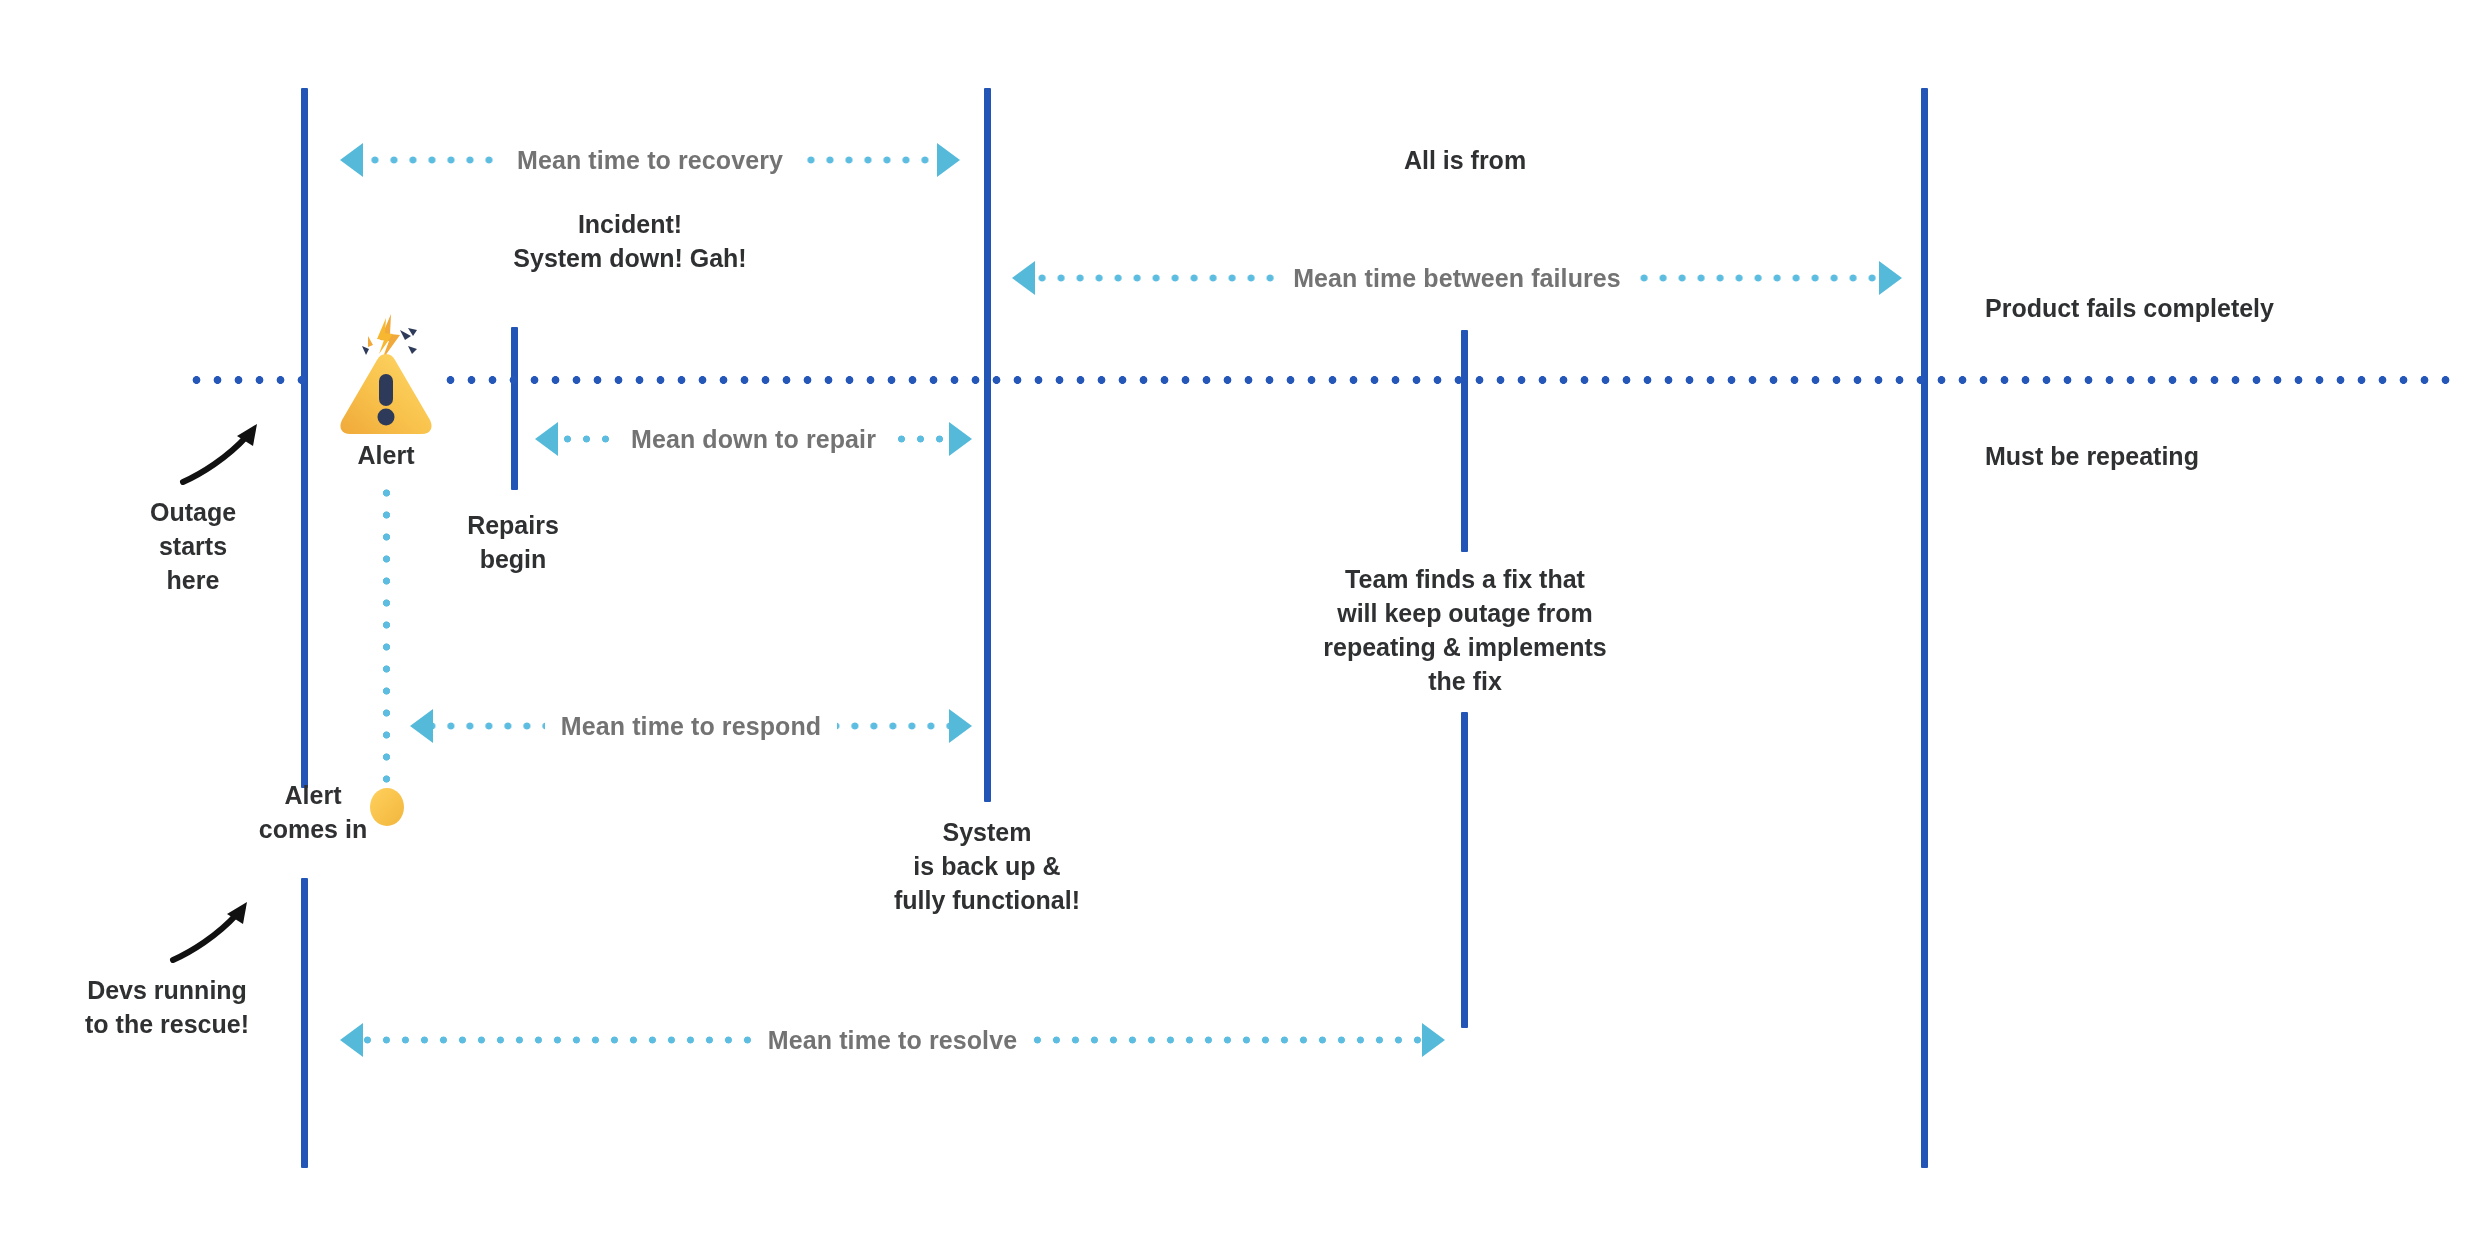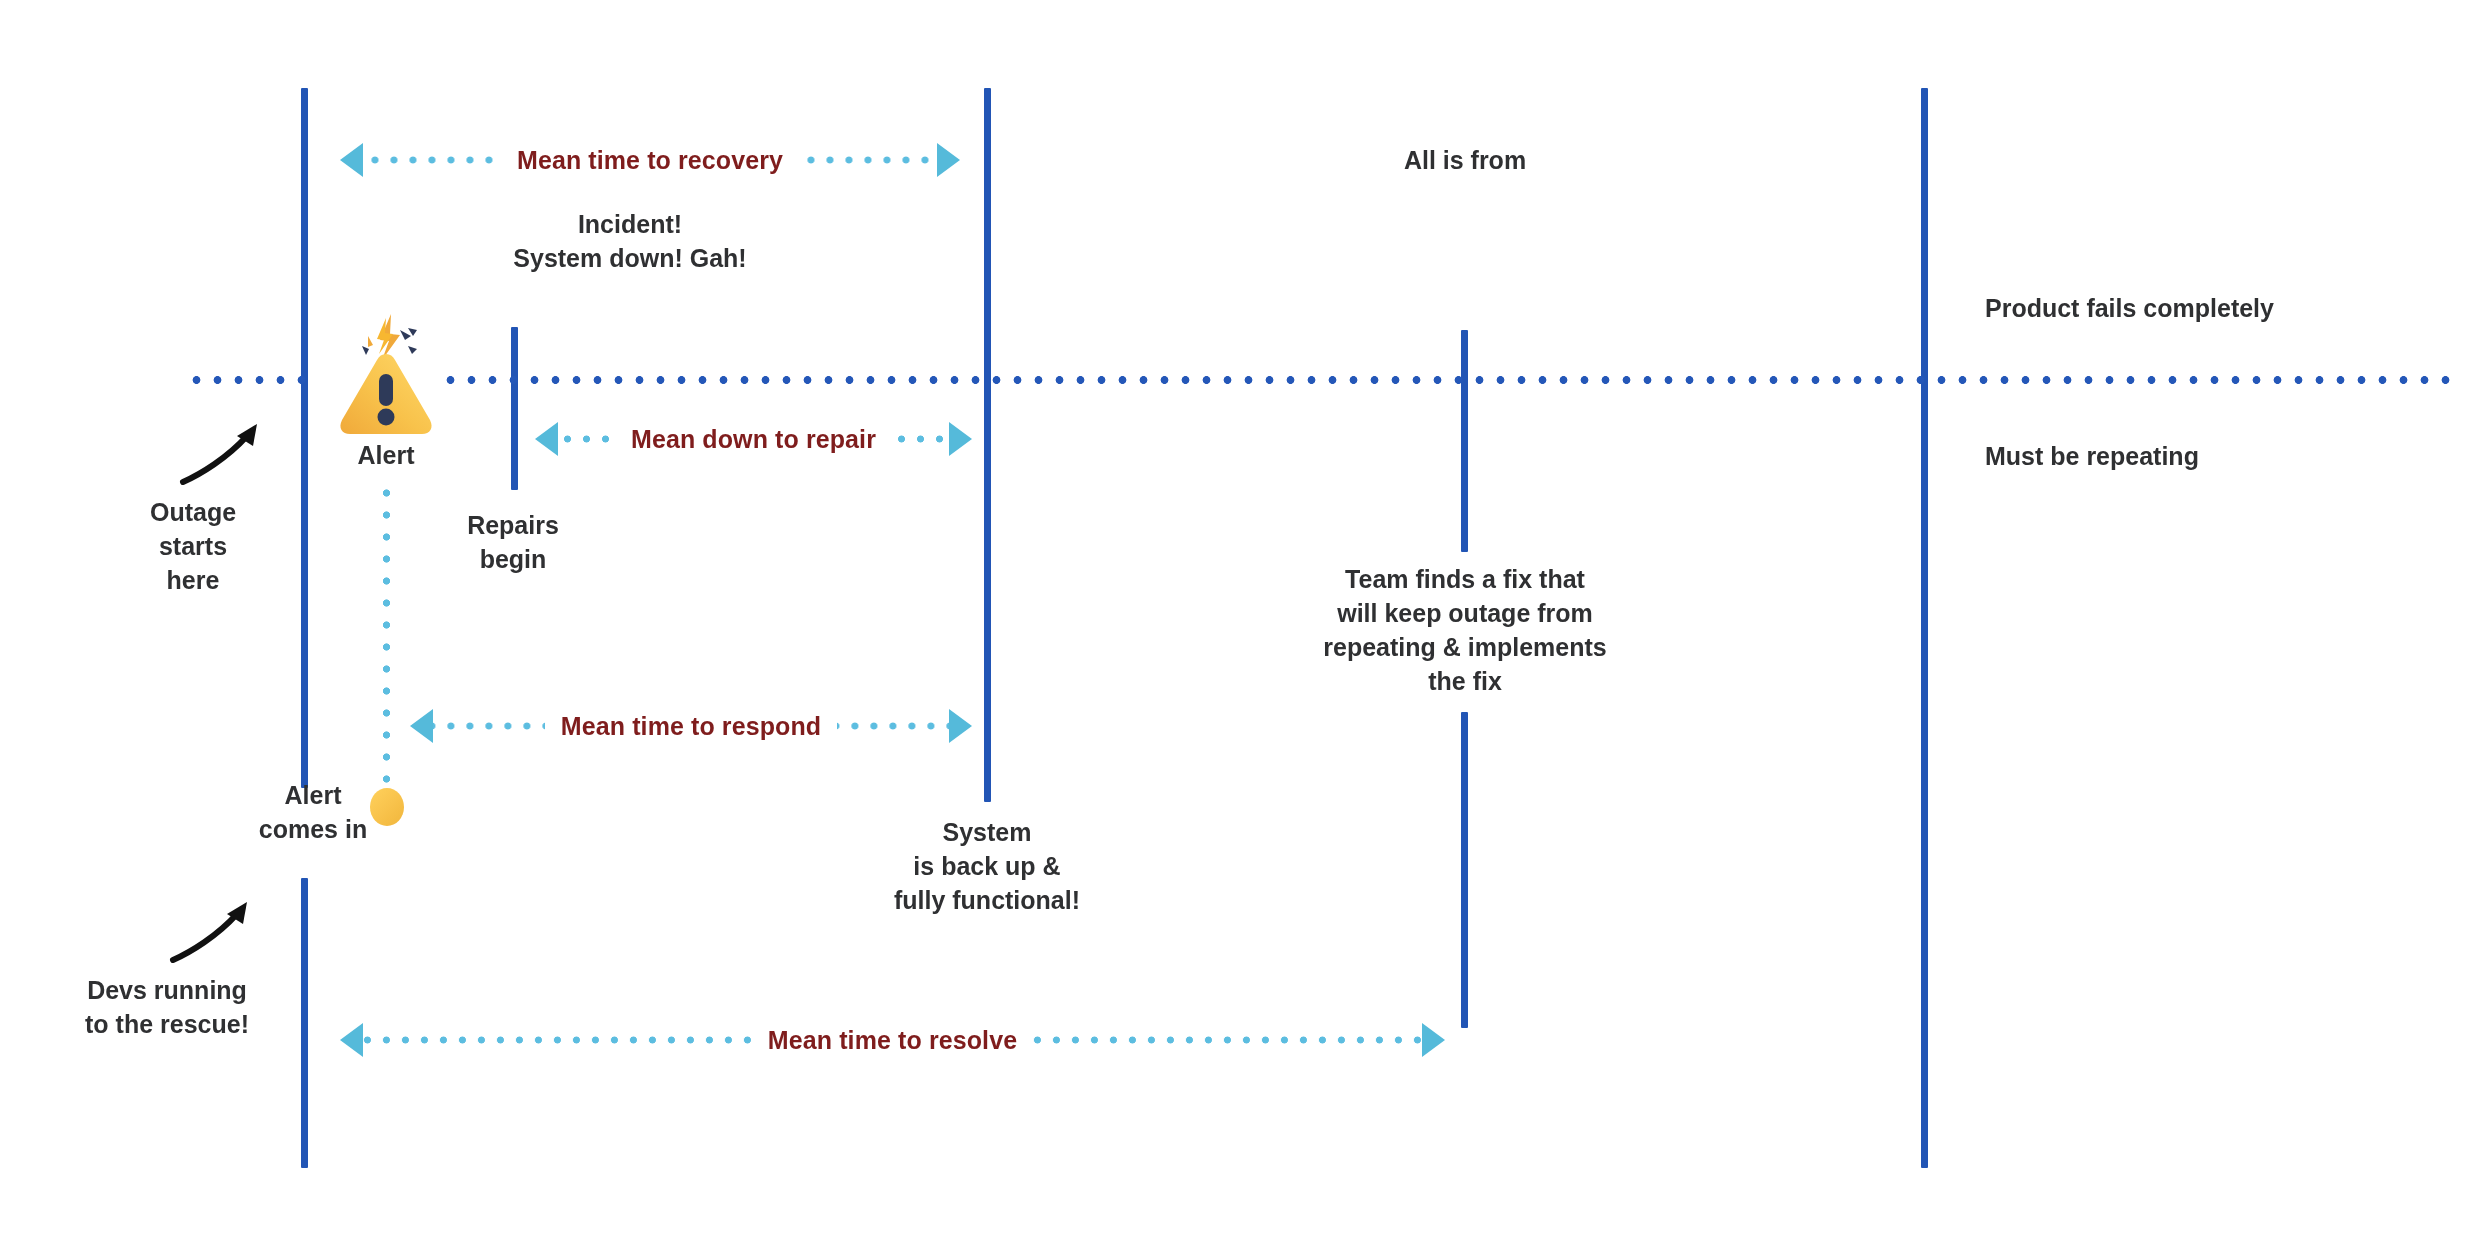--- a/index.html
+++ b/index.html
@@ -39,21 +39,21 @@
     align-items: center;
     height: 40px;
     color: #2f3032;
   }
   .measure .lbl {
     font-size: 25px;
     font-weight: 700;
     white-space: nowrap;
     padding: 0 16px;
     letter-spacing: .1px;
-    color: #7f1d1d;
+    color: #737373;
   }
   .measure .dots {
     flex: 1 1 auto;
     height: 8px;
     background-image: radial-gradient(circle, #5cbde0 3.2px, rgba(0,0,0,0) 3.8px);
     background-size: 19px 8px;
     background-repeat: repeat-x;
     background-position: center;
   }
   .arrow-l, .arrow-r {
@@ -126,20 +126,27 @@
   <div class="timeline-dotted" style="left:440px; top:375px; width:2010px;"></div>
 
   <div class="measure" style="left:340px; top:140px; width:620px;">
     <span class="arrow-l"></span>
     <span class="dots"></span>
     <span class="lbl">Mean time to recovery</span>
     <span class="dots"></span>
     <span class="arrow-r"></span>
   </div>
 
+  <div class="measure" style="left:1012px; top:258px; width:890px;">
+    <span class="arrow-l"></span>
+    <span class="dots"></span>
+    <span class="lbl">Mean time between failures</span>
+    <span class="dots"></span>
+    <span class="arrow-r"></span>
+  </div>
 
   <div class="measure" style="left:535px; top:419px; width:437px;">
     <span class="arrow-l"></span>
     <span class="dots"></span>
     <span class="lbl">Mean down to repair</span>
     <span class="dots"></span>
     <span class="arrow-r"></span>
   </div>
 
   <div class="measure" style="left:410px; top:706px; width:562px;">

